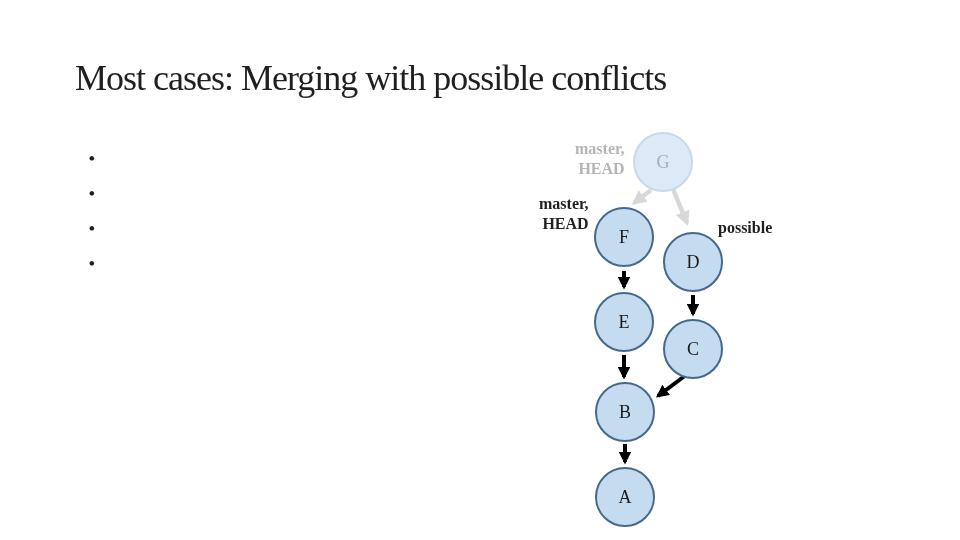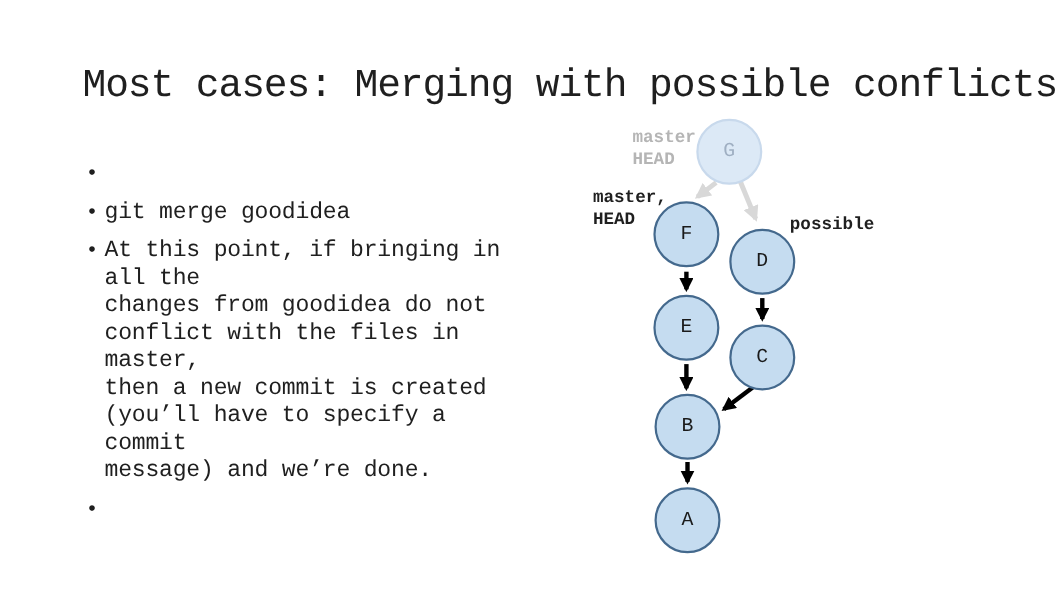--- a/index.html
+++ b/index.html
@@ -1,22 +1,23 @@
 <!DOCTYPE html>
 <html style="--text: #1f1f1f; --node-fill: #c5dcf0; --node-border: #44698d; --node-letter: #1a1a1a; --ghost-fill: #dce9f6; --ghost-border: #c8d9ec; --ghost-letter: #9fafc2; --muted-label: #b5b5b5; --arrow-gray: #d8d8d8; --arrow-black: #000000;"><head>
 <meta charset="utf-8">
 <style>
   html,body{margin:0;padding:0;background:#ffffff;}
   .slide{
     position:relative;
     width:960px;height:540px;
     background:#ffffff;
     overflow:hidden;
-    font-family:Liberation Mono, monospace;
+    font-family:Liberation Serif, serif;
     color:var(--text,#1f1f1f);
+    text-align:right;
   }
   .title{
     position:absolute;left:75px;top:57px;margin:0;
     font-size:36px;font-weight:400;letter-spacing:-1px;
     color:var(--text,#1f1f1f);
     white-space:nowrap;
   }
   .bullets{
     position:absolute;left:78px;top:146px;width:410px;
   }
@@ -26,21 +27,21 @@
     font-size:21px;line-height:25px;
     letter-spacing:-0.2px;
   }
   .bullet-item .dot{
     flex:none;width:17px;
     font-size:19px;line-height:25px;
   }
   .bullet-item .btext{
     white-space:pre-line;
   }
-  .diagram{position:absolute;inset:0;}
+  .diagram{position:absolute;inset:0;margin-top:24px;}
   .edges{position:absolute;left:0;top:0;}
   .node{
     position:absolute;width:60px;height:60px;box-sizing:border-box;
     border-radius:50%;
     background:var(--node-fill,#c5dcf0);
     border:2px solid var(--node-border,#44698d);
     display:flex;align-items:center;justify-content:center;
     font-size:18px;color:var(--node-letter,#1a1a1a);
   }
   .node.ghost{
@@ -62,30 +63,23 @@
 <div class="slide">
 
   <h1 class="title">Most cases: Merging with possible conflicts</h1>
 
   <div class="bullets">
     <div class="bullet-item">
       <span class="dot">•</span>
     </div>
     <div class="bullet-item">
       <span class="dot">•</span>
-      <span class="btext">git merge goodidea</span>
     </div>
     <div class="bullet-item">
       <span class="dot">•</span>
-      <span class="btext">At this point, if bringing in all the
-changes from goodidea do not
-conflict with the files in master,
-then a new commit is created
-(you’ll have to specify a commit
-message) and we’re done.</span>
     </div>
     <div class="bullet-item">
       <span class="dot">•</span>
     </div>
   </div>
 
   <div class="diagram">
 
     <svg class="edges" width="960" height="540" viewBox="0 0 960 540">
       <defs>

